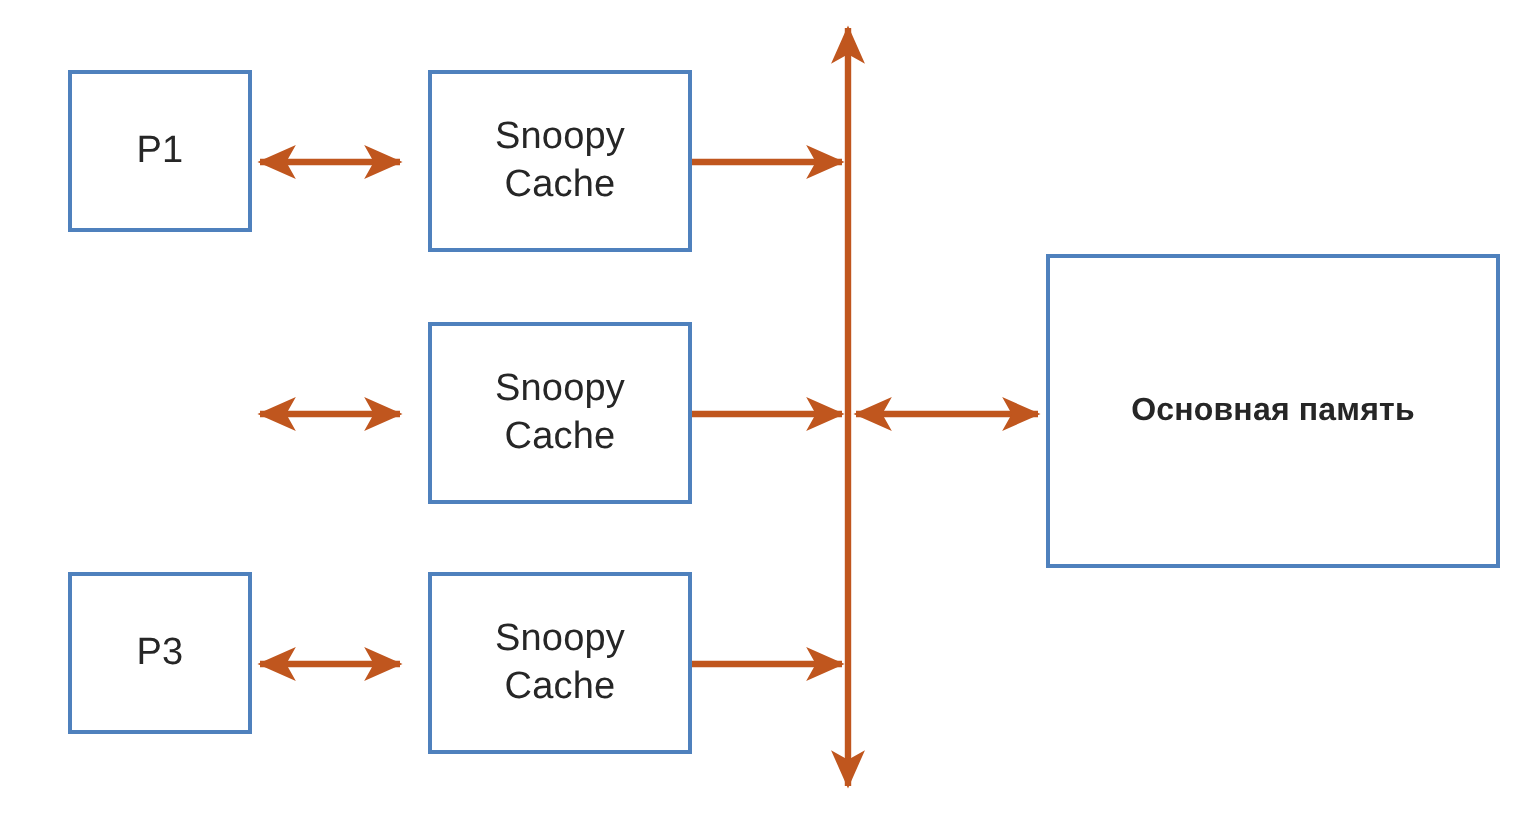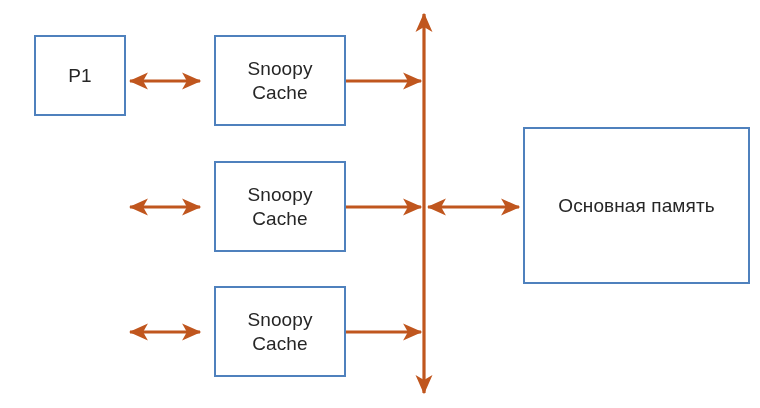--- a/index.html
+++ b/index.html
@@ -46,21 +46,22 @@
     margin-left: 10px;
   }
   .row1 { top: 35px; }
   .row2 { top: 161px; }
   .row3 { top: 286px; }
   .node-memory {
     left: 523px;
     top: 127px;
     width: 227px;
     height: 157px;
-    font-size: 19px;
+    font-size: 16px;
+    font-weight: bold;
   }
   svg.wires {
     position: absolute;
     left: 0;
     top: 0;
     width: 760px;
     height: 408px;
     pointer-events: none;
   }
 </style>
@@ -100,20 +101,23 @@
   <div class="node node-cache row1">
     <span>Snoopy
 Cache</span>
   </div>
 
   <div class="node node-cache row2">
     <span>Snoopy
 Cache</span>
   </div>
 
+  <div class="node node-proc row3">
+    <span>P3</span>
+  </div>
   <div class="node node-cache row3">
     <span>Snoopy
 Cache</span>
   </div>
 
   <div class="node node-memory">
     <span>Основная память</span>
   </div>
 
 </div>

